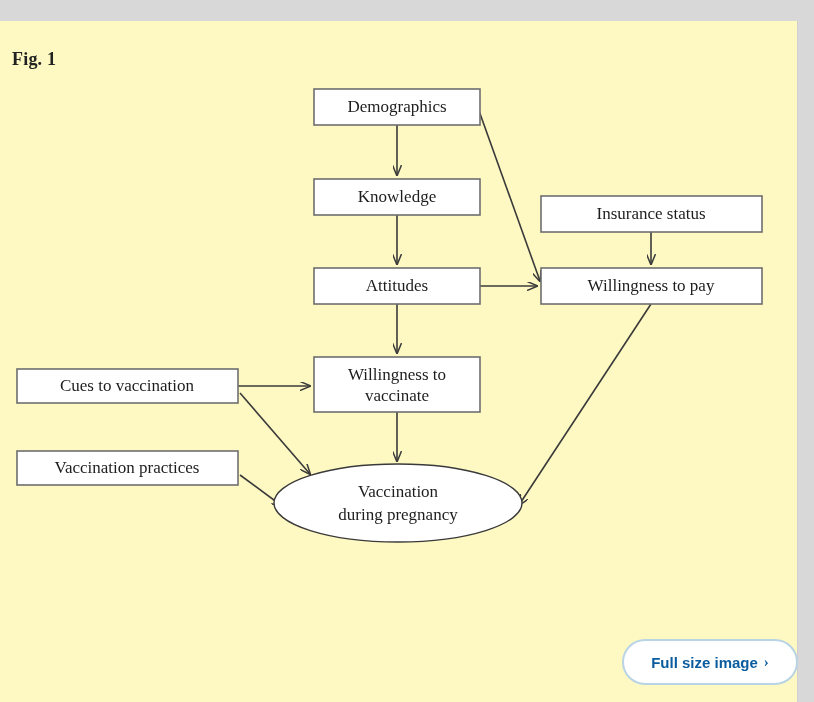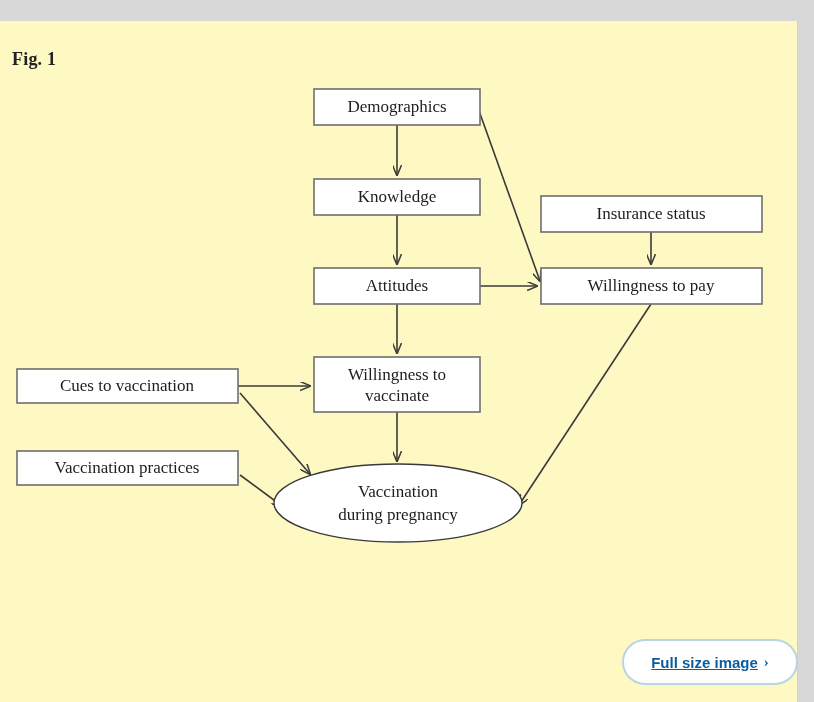--- a/index.html
+++ b/index.html
@@ -100,21 +100,20 @@
     display: flex;
     align-items: center;
     justify-content: center;
     cursor: pointer;
   }
   #fullsize-label {
     font-family: "Liberation Sans", sans-serif;
     font-size: 15px;
     font-weight: bold;
     color: #0a5c9e;
-    text-decoration: underline;
   }
   #fullsize-chevron {
     margin-left: 6px;
     color: #0a5c9e;
     font-size: 15px;
     font-weight: bold;
     line-height: 1;
   }
 </style>
 </head>

